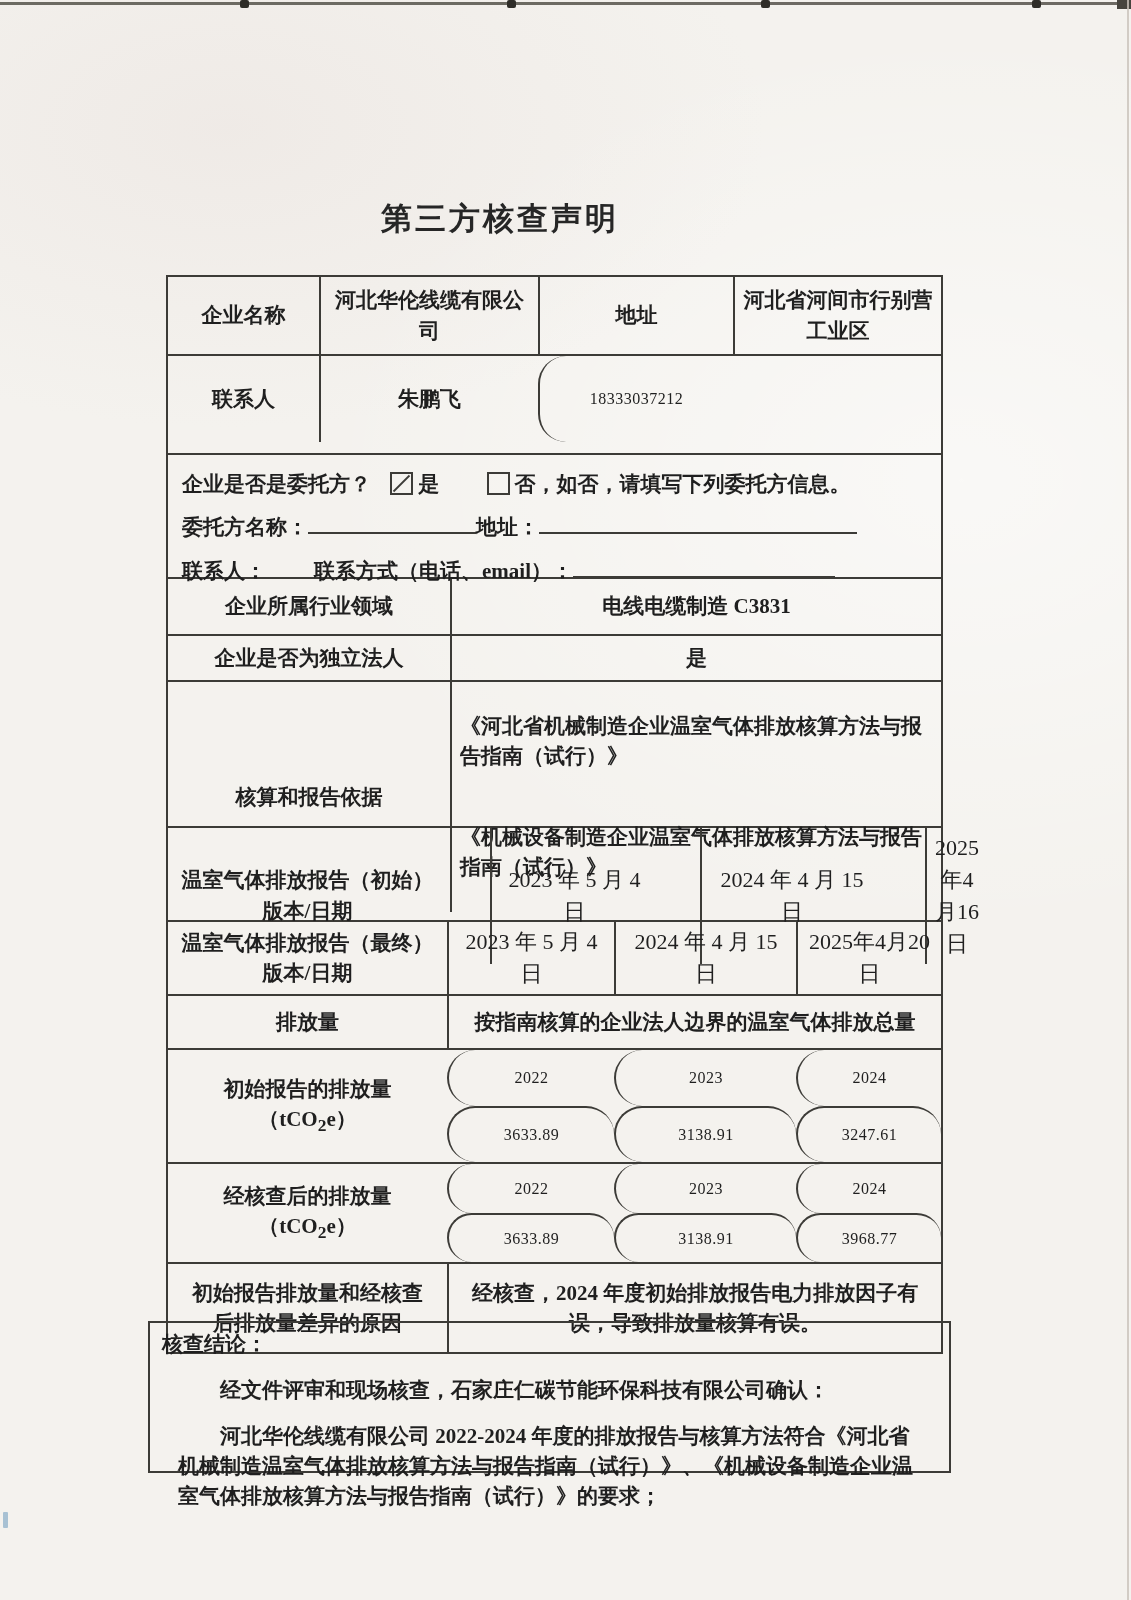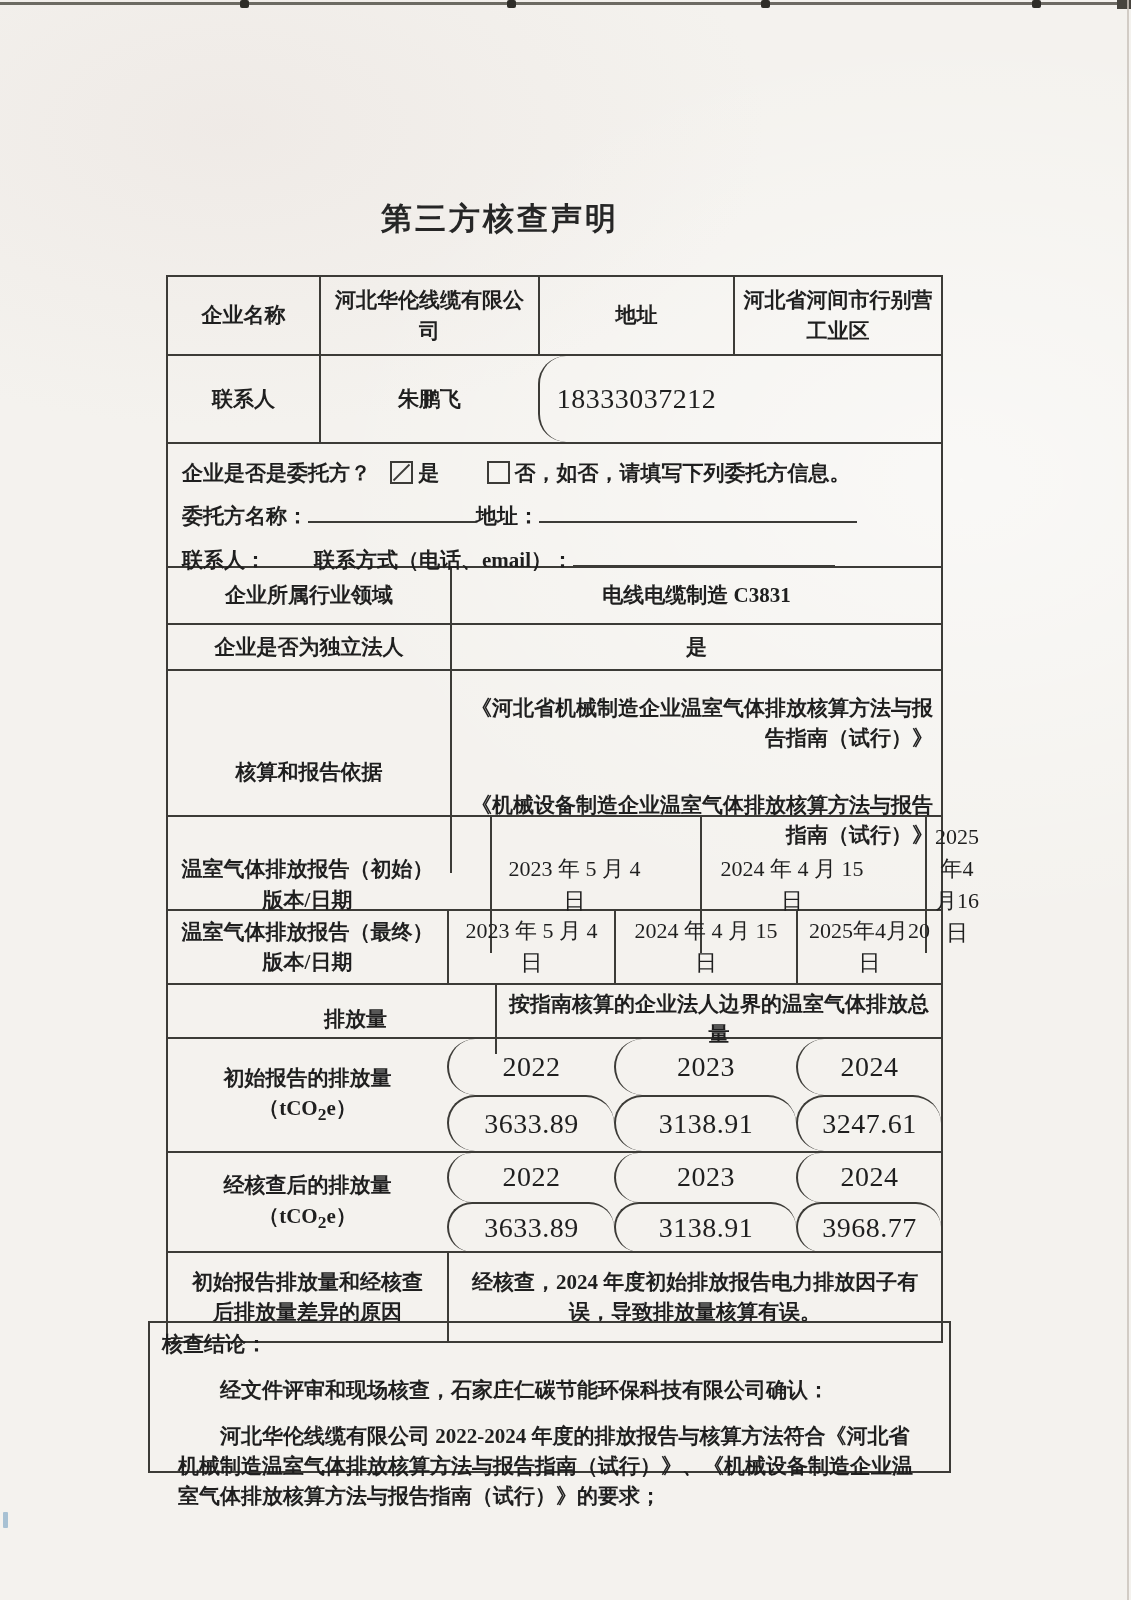--- a/index.html
+++ b/index.html
@@ -38,39 +38,39 @@
     font-size:21px;font-weight:700;line-height:1.45;
   }
   .row{display:grid;border-top:2px solid var(--line);box-sizing:border-box;}
   .row.first{border-top:none;}
   .cell{
     border-left:2px solid var(--line);box-sizing:border-box;
     display:flex;flex-direction:column;align-items:center;justify-content:center;
     text-align:center;padding:4px 8px;
   }
   .cell.nol{border-left:none;}
-  .num{font-weight:400;font-size:28px;letter-spacing:.5px;border-radius:28px;}
+  .num{font-weight:400;font-size:16px;letter-spacing:.5px;border-radius:28px;}
   .datecell{font-weight:400;font-size:22px;}
 
   
   .freecell{display:block;text-align:left;padding:14px 16px 10px 14px;}
   .freeline{margin-bottom:13px;white-space:nowrap;}
   .cbx{
     display:inline-block;width:23px;height:23px;border:2px solid var(--line);
     box-sizing:border-box;vertical-align:-4px;margin:0 5px 0 14px;position:relative;background:transparent;
   }
   .cbx svg{position:absolute;inset:0;}
   .uline{display:inline-block;border-bottom:2px solid var(--line);height:18px;vertical-align:baseline;}
 
   
   .emi{grid-template-columns:279px 167px 182px 1fr;grid-template-rows:1fr 1fr;}
   .emi .lab{grid-row:1/3;grid-column:1;}
   .emi .sub2{border-top:2px solid var(--line);}
 
-  .basis-p{margin:18px 0;text-align:right;}
+  .basis-p{margin:25px 0;text-align:left;}
 
   
   .conclusion{
     position:absolute;left:148px;top:1321px;width:803px;height:152px;
     border:2px solid var(--line);box-sizing:border-box;
     font-size:21px;font-weight:700;line-height:30px;padding:6px 12px 0 12px;
   }
   .conclusion .head{margin:0;}
   .conclusion p{margin:16px;text-indent:2em;}
 </style>
@@ -96,21 +96,21 @@
     <div class="cell">地址</div>
     <div class="cell">河北省河间市行别营工业区</div>
   </div>
 
   <div class="row" style="grid-template-columns:151px 219px 195px 1fr;height:88px;">
     <div class="cell nol">联系人</div>
     <div class="cell">朱鹏飞</div>
     <div class="cell num">18333037212</div>
   </div>
 
-  <div class="row" style="grid-template-columns:1fr;height:124px;">
+  <div class="row" style="grid-template-columns:1fr;height:124px;margin-top:11px;">
     <div class="cell nol freecell">
       <div class="freeline">
         <span>企业是否是委托方？</span>
         <span class="cbx" id="cbx-yes">
           <svg viewBox="0 0 19 19" style="display: block;">
             <line x1="1.5" y1="17.5" x2="17.5" y2="1.5" stroke="#3c3b37" stroke-width="1.8"></line>
           </svg>
         </span><span>是</span>
         <span class="cbx" style="margin-left:42px" id="cbx-no"></span><span>否，如否，请填写下列委托方信息。</span>
       </div>
@@ -154,21 +154,21 @@
   <div class="row" style="grid-template-columns:279px 167px 182px 1fr;height:74px;">
     <div class="cell nol">
       <div>温室气体排放报告（最终）</div>
       <div>版本/日期</div>
     </div>
     <div class="cell datecell">2023 年 5 月 4 日</div>
     <div class="cell datecell">2024 年 4 月 15 日</div>
     <div class="cell datecell">2025年4月20日</div>
   </div>
 
-  <div class="row" style="grid-template-columns:279px 1fr;height:54px;padding-left:48px;">
+  <div class="row" style="grid-template-columns:279px 1fr;height:54px;">
     <div class="cell nol">排放量</div>
     <div class="cell">按指南核算的企业法人边界的温室气体排放总量</div>
   </div>
 
   <div class="row emi" style="height:114px;">
     <div class="cell nol lab">
       <div><span>初始报告的排放量（tCO</span><sub>2</sub><span>e）</span></div>
     </div>
     <div class="cell num" style="grid-row:1;grid-column:2">2022</div>
     <div class="cell num" style="grid-row:1;grid-column:3">2023</div>

